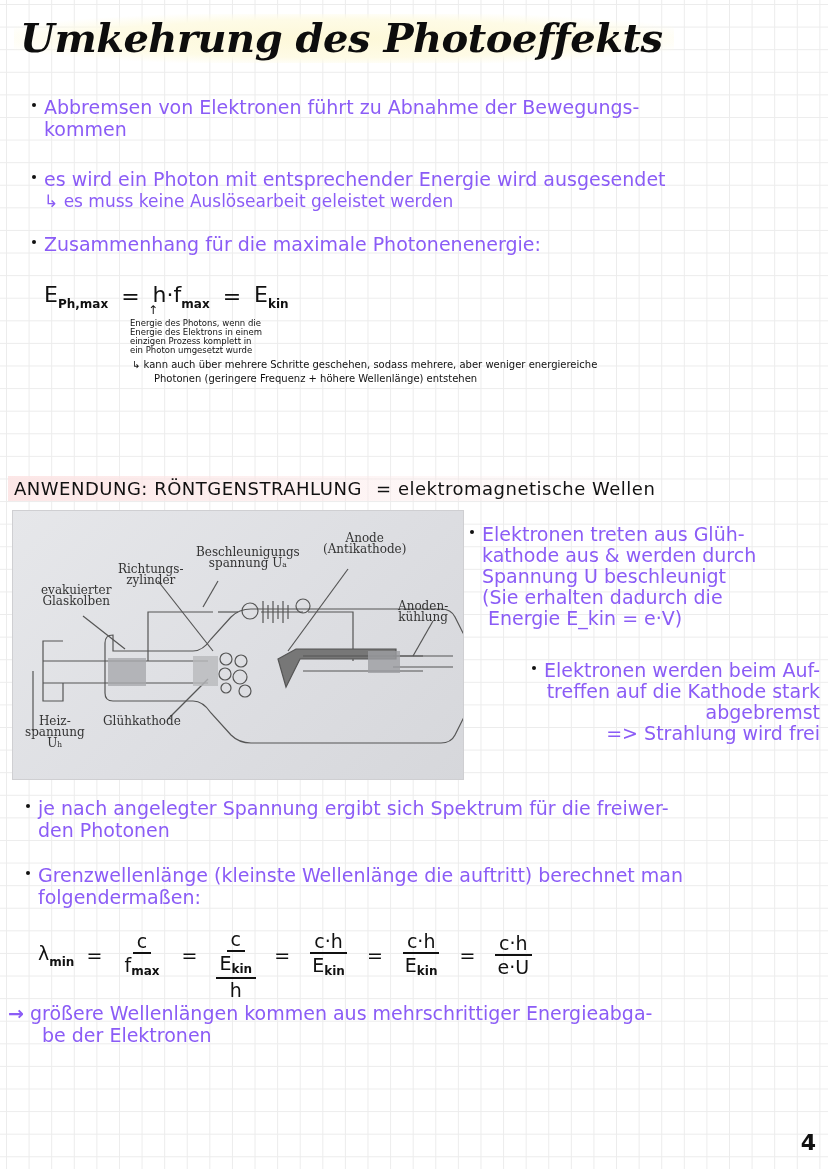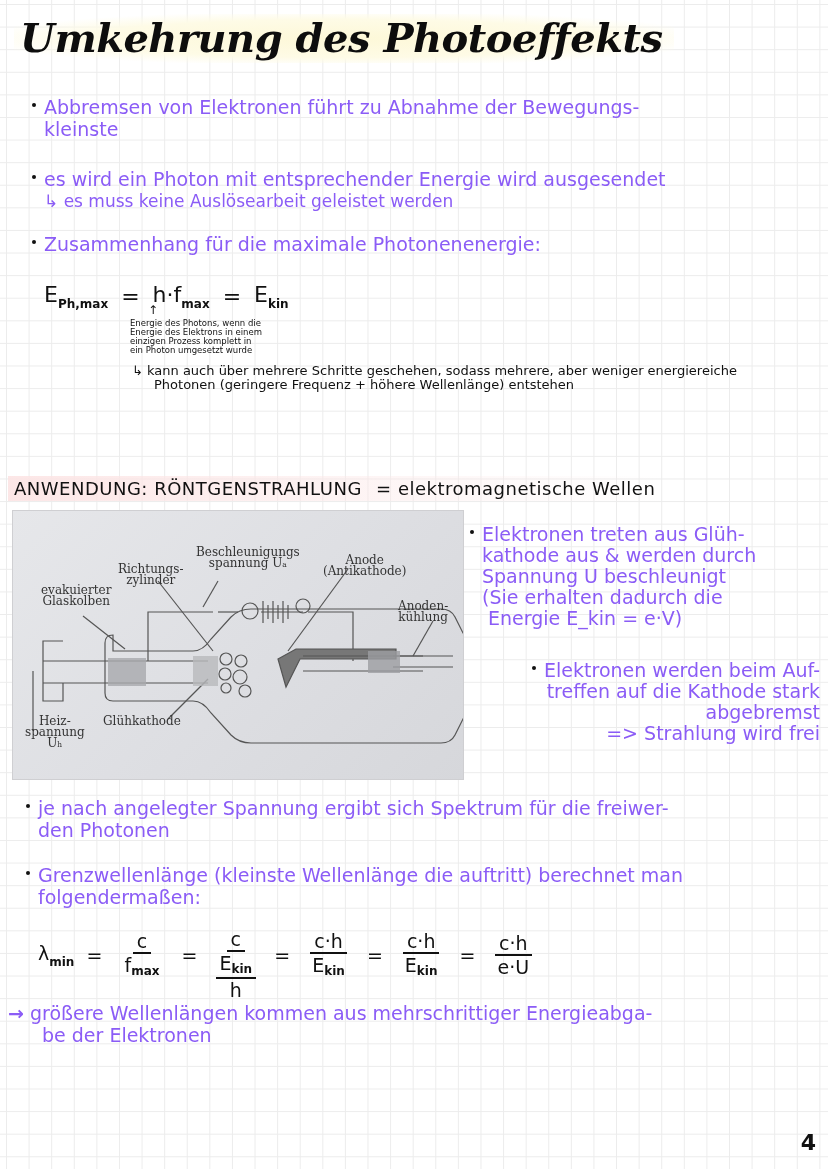--- a/index.html
+++ b/index.html
@@ -22,21 +22,21 @@
     padding: 0 12px 2px 6px;
     background: radial-gradient(ellipse at center, #fdf8d8 0%, #fefbe6 55%, rgba(255,255,255,0) 80%);
   }
   .hand { font-size: 19px; line-height: 22px; color: #8b5cf6; }
   .bullet-dot { display: inline-block; width: 4px; height: 4px; background: #111; border-radius: 50%; vertical-align: middle; margin-right: 8px; position: relative; top: -4px; }
   .line { white-space: nowrap; }
   .indent { padding-left: 12px; }
   .formula { font-size: 22px; font-family: "DejaVu Sans", sans-serif; }
   .sub { font-size: 12px; position: relative; top: 6px; font-weight: bold; }
   .note-small { font-size: 8.5px; line-height: 9px; }
-  .note-mid { font-size: 13px; line-height: 14px; margin-top: 6px; }
+  .note-mid { font-size: 10px; line-height: 14px; }
   .section-head {
     left: 8px; top: 476px; font-size: 18px; letter-spacing: 0.5px;
     padding: 2px 6px; white-space: nowrap;
     background: linear-gradient(to right, rgba(252,228,228,0.9), rgba(252,232,232,0.4) 60%, rgba(255,255,255,0));
   }
   .diagram {
     left: 12px; top: 510px; width: 450px; height: 268px;
     background: linear-gradient(135deg, #e6e7ea 0%, #dedfe3 50%, #d6d7db 100%);
     border: 1px solid #cfcfd2;
   }
@@ -50,21 +50,21 @@
   .eq { margin: 0 6px; vertical-align: middle; }
   .page-num { right: 12px; bottom: 14px; font-size: 22px; font-weight: bold; }
 </style>
 </head>
 <body>
 
 <div class="abs title">Umkehrung des Photoeffekts</div>
 
 <div class="abs hand" style="left:32px; top:96px;">
   <div class="line"><span class="bullet-dot"></span><span>Abbremsen von Elektronen führt zu Abnahme der Bewegungs-</span></div>
-  <div class="line indent">kleinste</div>
+  <div class="line indent">kommen</div>
 </div>
 
 <div class="abs hand" style="left:32px; top:168px;">
   <div class="line"><span class="bullet-dot"></span><span>es wird ein Photon mit entsprechender Energie wird ausgesendet</span></div>
   <div class="line indent" style="font-size:17px;">↳ es muss keine Auslösearbeit geleistet werden</div>
 </div>
 
 <div class="abs hand" style="left:32px; top:233px;text-align:right;">
   <div class="line"><span class="bullet-dot"></span><span>Zusammenhang für die maximale Photonenenergie:</span></div>
 </div>
@@ -144,21 +144,21 @@
     <rect x="95" y="147" width="38" height="28" fill="#a8a9ad" opacity="0.8"></rect>
     <rect x="180" y="145" width="25" height="30" fill="#b8b9bc" opacity="0.8"></rect>
     <rect x="355" y="140" width="32" height="22" fill="#9c9da1" opacity="0.8"></rect>
   </svg>
   <div class="dlabel" style="left:28px; top:74px;"><span style="white-space:pre;">evakuierter
 Glaskolben</span></div>
   <div class="dlabel" style="left:105px; top:53px;"><span style="white-space:pre;">Richtungs-
 zylinder</span></div>
   <div class="dlabel" style="left:183px; top:36px;"><span style="white-space:pre;">Beschleunigungs
 spannung Uₐ</span></div>
-  <div class="dlabel" style="left:310px; top:44px;"><span style="white-space:pre;">Anode
+  <div class="dlabel" style="left:310px; top:22px;"><span style="white-space:pre;">Anode
 (Antikathode)</span></div>
   <div class="dlabel" style="left:385px; top:90px;"><span style="white-space:pre;">Anoden-
 kühlung</span></div>
   <div class="dlabel" style="left:12px; top:205px;"><span style="white-space:pre;">Heiz-
 spannung
 Uₕ</span></div>
   <div class="dlabel" style="left:90px; top:205px;"><span>Glühkathode</span></div>
 </div>
 
 <div class="abs hand side" style="top:524px;">

